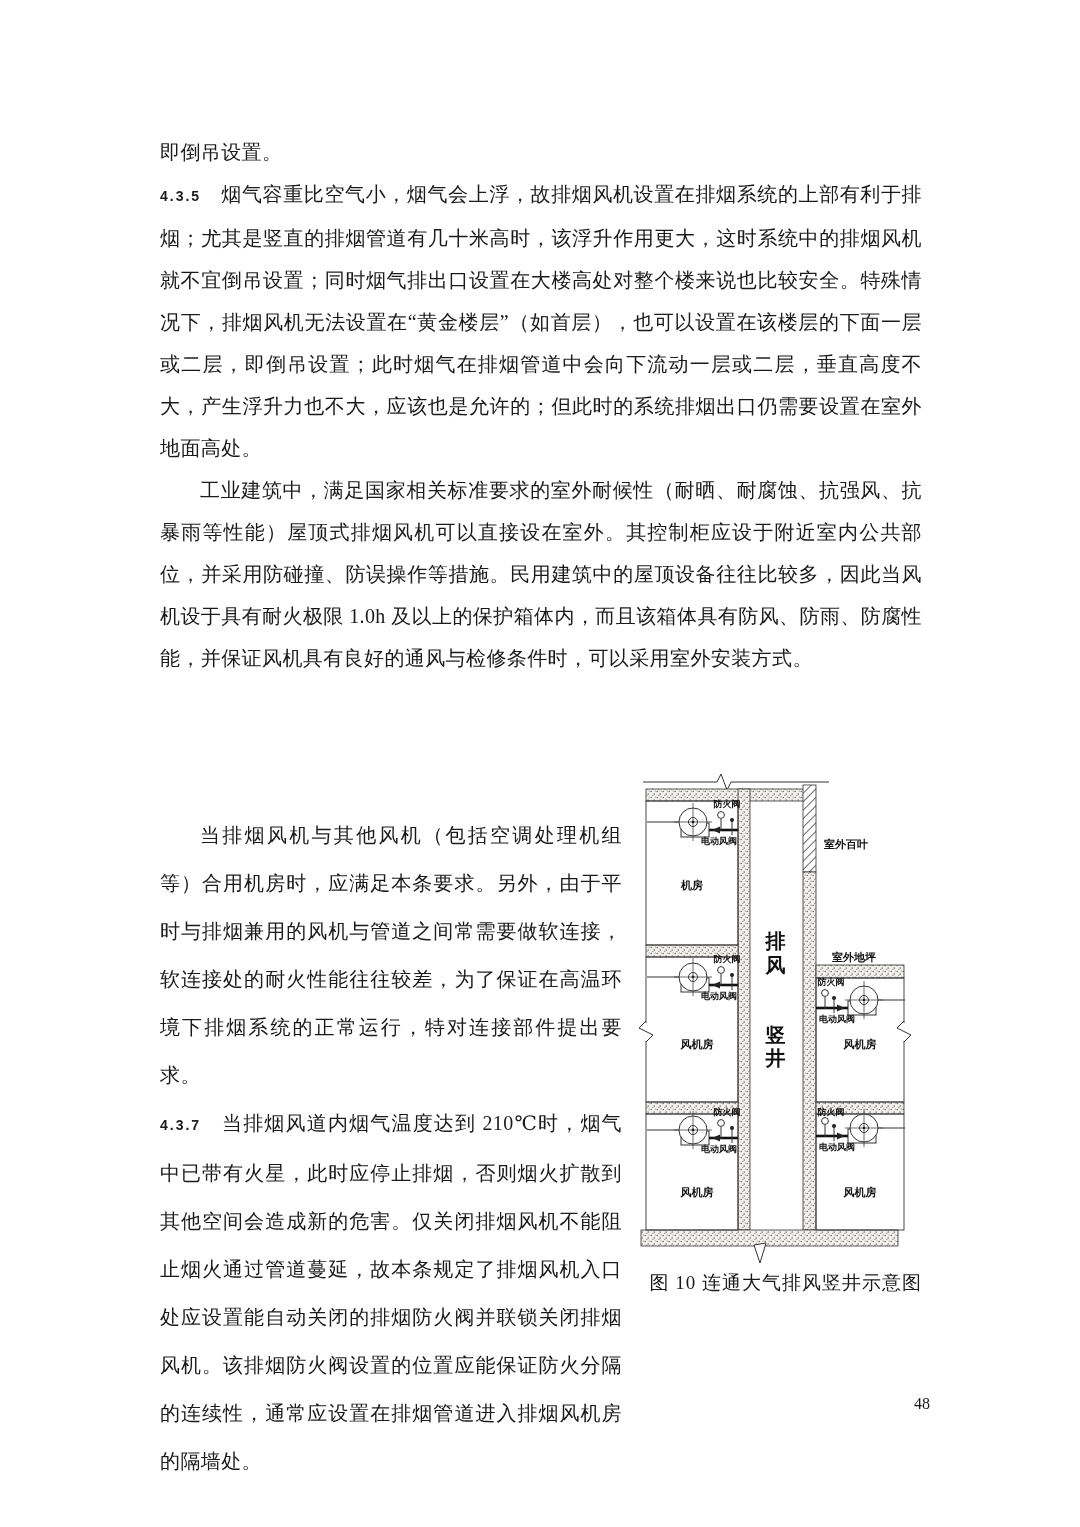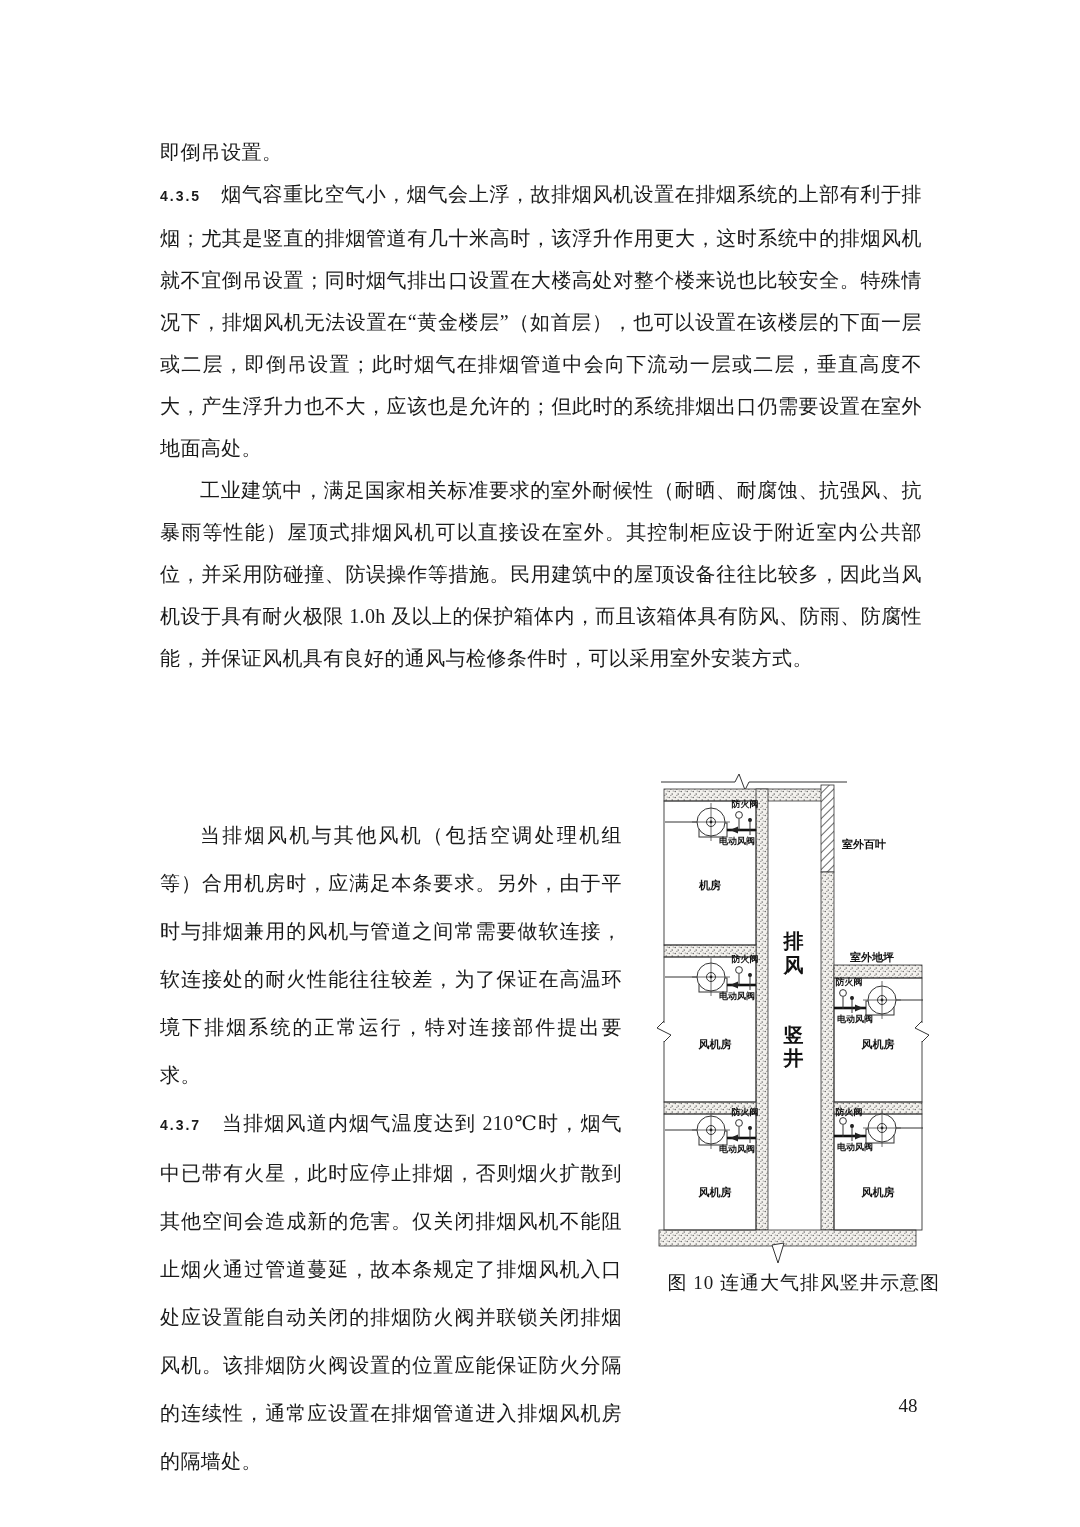--- a/index.html
+++ b/index.html
@@ -13,28 +13,28 @@
   p.body{
     margin:0;font-size:20px;line-height:42px;
     text-align:justify;text-justify:inter-character;letter-spacing:.4px;
   }
   .col-left p.body{line-height:48px;}
   p.indent{text-indent:2em;}
   b.num{
     font-family:"Liberation Sans","DejaVu Sans",sans-serif;
     font-weight:bold;font-size:14px;letter-spacing:2px;margin-right:20px;
   }
-  .figure{position:absolute;left:638px;top:772px;width:302px;}
+  .figure{position:absolute;left:620px;top:772px;width:302px;}
   .caption{
     font-size:19px;text-align:right;margin-top:2px;letter-spacing:1px;
     color:#1a1a1a;
   }
   .pagenum{
-    position:absolute;left:886px;top:1395px;width:44px;text-align:center;
-    font-size:19px;color:#1a1a1a;
+    position:absolute;left:886px;top:1395px;width:44px;text-align:right;
+    font-size:16px;color:#1a1a1a;
   }
   
   .thin{stroke:#333;stroke-width:1;fill:none;}
   .hair{stroke:#444;stroke-width:.8;fill:none;}
   .duct{stroke:#111;stroke-width:2.6;fill:none;}
   .wht{fill:#fff;stroke:#333;stroke-width:1;}
   .stip{fill:url(#stip);stroke:#333;stroke-width:.8;}
   .hat{fill:url(#hat);stroke:#333;stroke-width:.8;}
   .room{fill:none;stroke:#333;stroke-width:.9;}
   .blk{fill:#222;stroke:none;}

